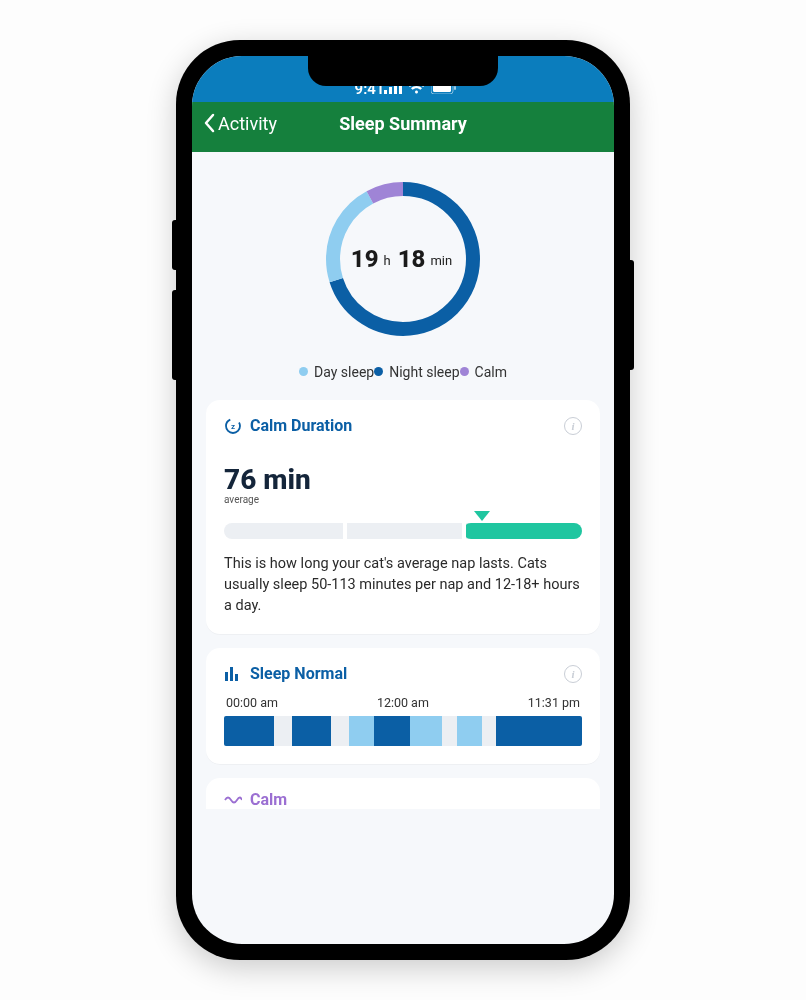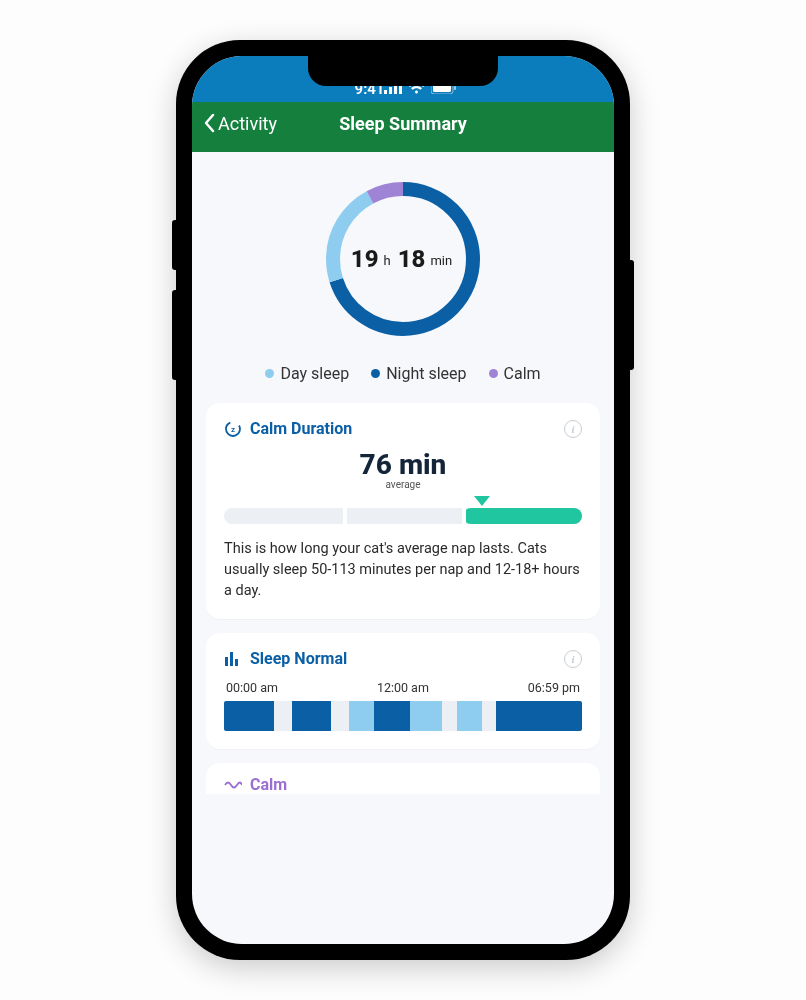--- a/index.html
+++ b/index.html
@@ -32,30 +32,30 @@
   .back { display:flex; align-items:center; gap:2px; font-size:18px; }
   .back svg { width:14px; height:20px; }
   .title { position:absolute; left:0; right:0; text-align:center; font-size:18px; font-weight:700; pointer-events:none; }
   .content { position:absolute; top:96px; bottom:0; left:0; right:0; overflow:hidden; padding: 0 14px; }
   .ring-wrap { display:flex; flex-direction:column; align-items:center; padding: 22px 0 6px; }
   .ring { position:relative; width:170px; height:170px; }
   .ring svg { transform: rotate(-90deg); }
   .ring-text { position:absolute; inset:0; display:flex; align-items:center; justify-content:center; gap:4px; }
   .ring-text .num { font-size:24px; font-weight:800; color:#1a1a1a; }
   .ring-text .unit { font-size:13px; color:#222; margin: 0 3px 0 1px; position:relative; top:1px;}
-  .legend { display:flex; gap:22px; margin-top:20px; font-size:16px; color:#333; }
+  .legend { display:flex; margin-top:20px; font-size:14px; color:#333; }
   .legend .dot { width:9px; height:9px; border-radius:50%; display:inline-block; margin-right:6px; position:relative; top:-1px;}
   .card {
     background:#fff; border-radius:14px; padding:16px 18px 18px; margin-top:14px;
     box-shadow: 0 1px 0 rgba(0,0,0,0.03);
   }
   .card-head { display:flex; align-items:center; justify-content:space-between; }
   .card-title { display:flex; align-items:center; gap:8px; color:#0b5fa5; font-weight:700; font-size:16px; }
   .info-icon { width:18px; height:18px; border:1.5px solid #c9ced6; border-radius:50%; color:#c9ced6; font-size:11px; display:flex; align-items:center; justify-content:center; font-weight:700; font-style:italic; font-family: Georgia, serif;}
-  .big-metric { text-align:center; margin-top:10px; }
+  .big-metric { text-align:left; margin-top:28px; }
   .big-metric .val { font-size:28px; font-weight:800; color:#14253a; }
   .big-metric .sub { font-size:10px; color:#555; margin-top:-2px;}
   .gauge { margin-top:18px; position:relative; }
   .gauge-track { height:16px; background:#eceff3; border-radius:10px; position:relative; overflow:visible;}
   .gauge-sep { position:absolute; top:0; bottom:0; width:4px; background:#fff; }
   .gauge-fill { position:absolute; top:0; bottom:0; background:#1fc6a0; border-radius:10px; }
   .gauge-marker { position:absolute; top:-12px; width:0; height:0; border-left:8px solid transparent; border-right:8px solid transparent; border-top:10px solid #1fc6a0; transform:translateX(-50%);}
   .gauge-labels { display:flex; margin-top:8px; font-size:13px; color:#555; }
   .gauge-labels > div { flex:1; text-align:center; }
   .gauge-labels .active { font-weight:700; color:#14253a; }
@@ -177,21 +177,21 @@
                     <rect x="10" y="7" width="3" height="7" fill="#0b5fa5"></rect>
                   </svg>
               </span>
               <span>Sleep Normal</span>
             </div>
             <div class="info-icon">i</div>
           </div>
           <div class="phase-times">
             <span>00:00 am</span>
             <span>12:00 am</span>
-            <span>06:59 pm</span>
+            <span>11:31 pm</span>
           </div>
           <div class="phase-bar" id="phase-bar">
               <div class="phase-seg" style="width: 14%; background: rgb(11, 95, 165);"></div>
               <div class="phase-seg" style="width: 5%; background: rgb(236, 239, 243);"></div>
               <div class="phase-seg" style="width: 11%; background: rgb(11, 95, 165);"></div>
               <div class="phase-seg" style="width: 5%; background: rgb(236, 239, 243);"></div>
               <div class="phase-seg" style="width: 7%; background: rgb(143, 205, 240);"></div>
               <div class="phase-seg" style="width: 10%; background: rgb(11, 95, 165);"></div>
               <div class="phase-seg" style="width: 9%; background: rgb(143, 205, 240);"></div>
               <div class="phase-seg" style="width: 4%; background: rgb(236, 239, 243);"></div>

